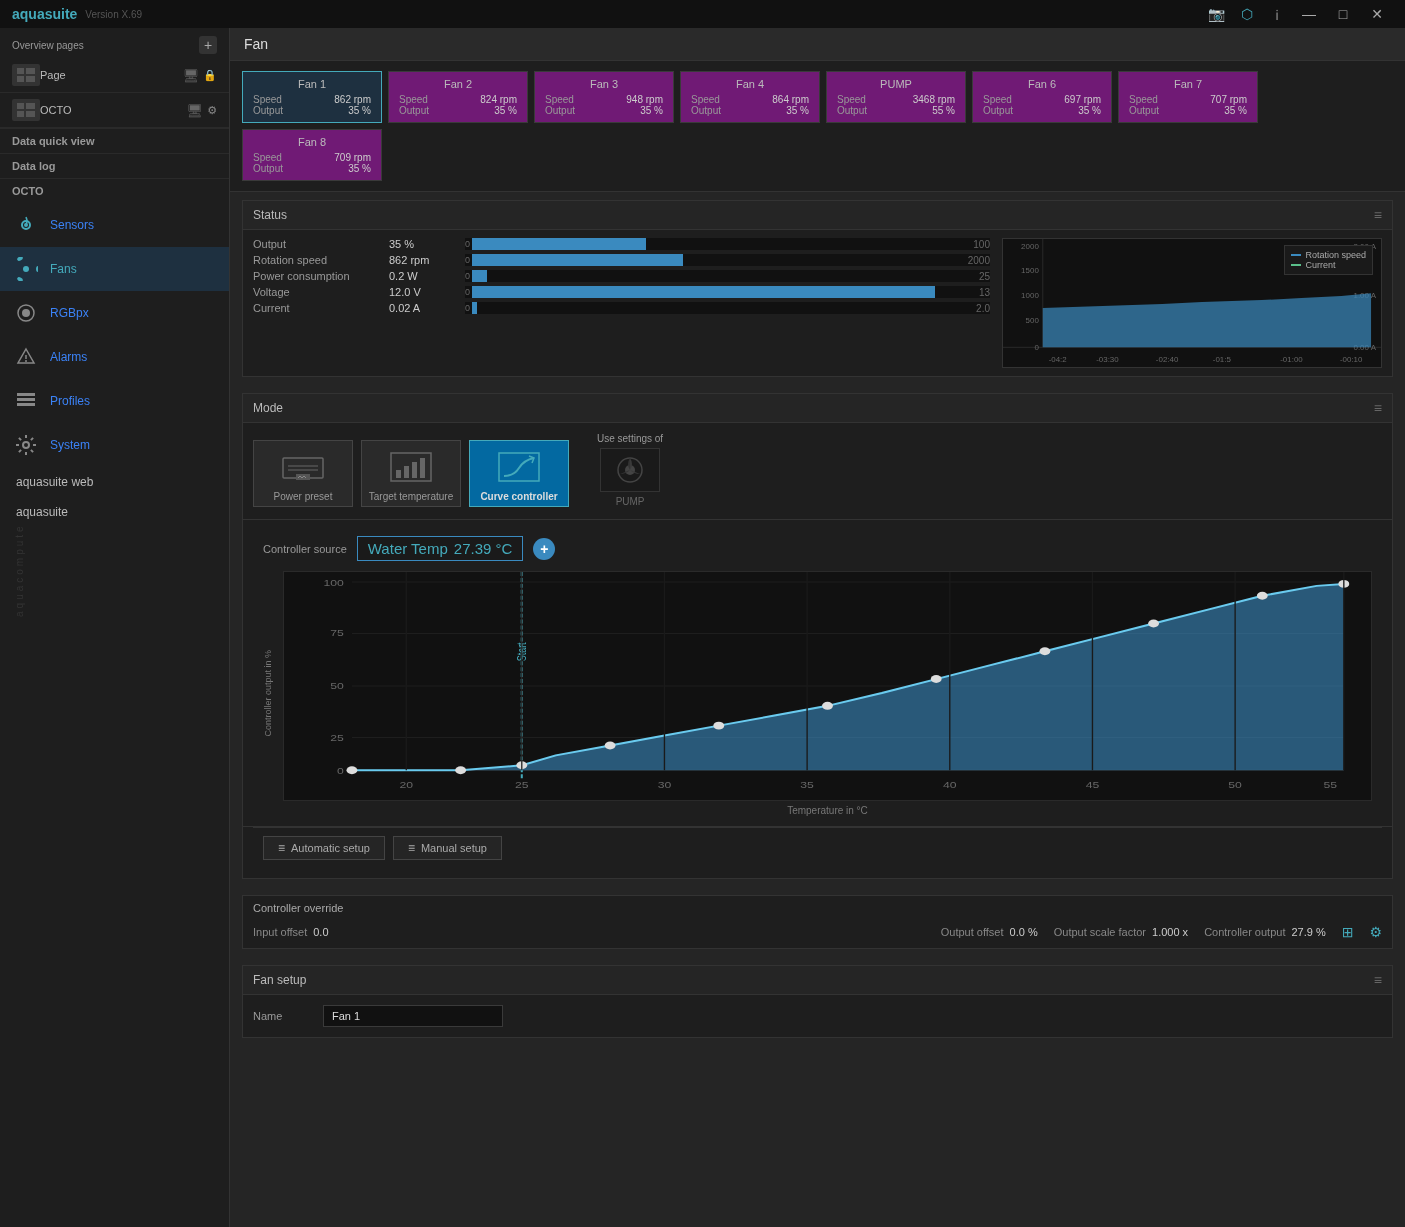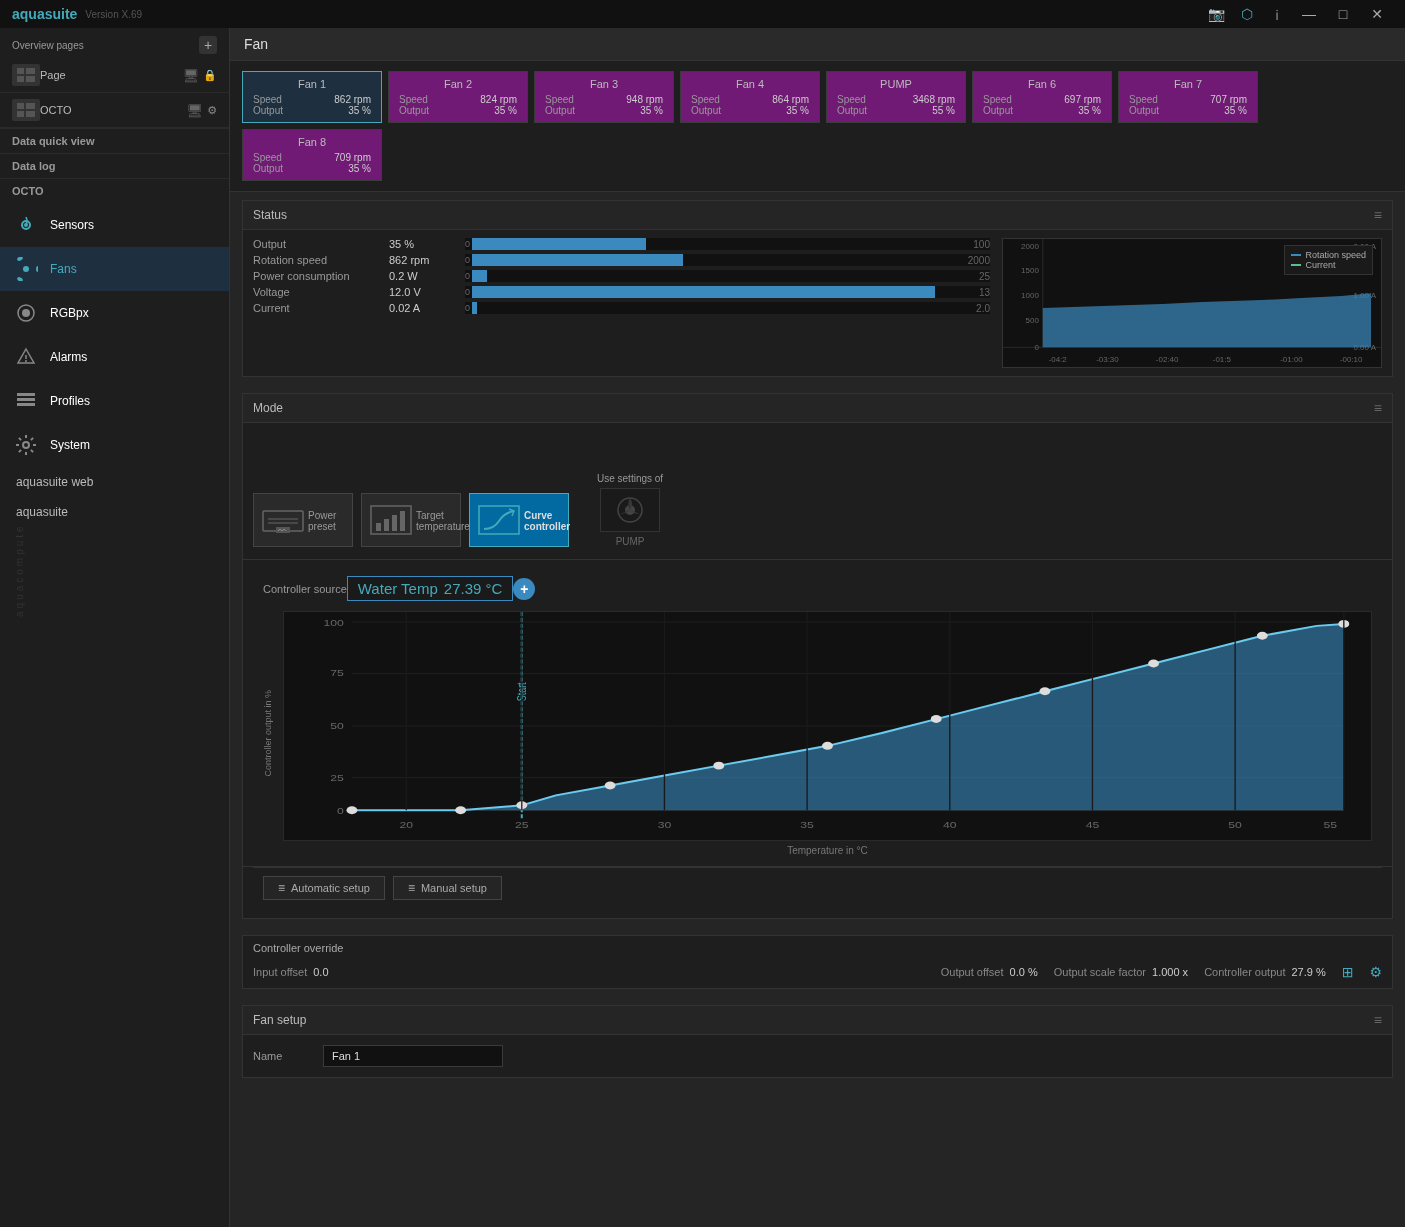--- a/index.html
+++ b/index.html
@@ -9,21 +9,21 @@
     .sidebar { width: 230px; min-width: 230px; background: #1e1e1e; display: flex; flex-direction: column; border-right: 1px solid #333; }
     .sidebar-section-title { padding: 8px 12px 4px; color: #999; font-size: 10px; display: flex; align-items: center; justify-content: space-between; }
     .sidebar-add-btn { background: #333; border: none; color: #aaa; width: 18px; height: 18px; border-radius: 3px; cursor: pointer; display: flex; align-items: center; justify-content: center; font-size: 14px; }
     .sidebar-item { display: flex; align-items: center; padding: 6px 12px; gap: 0; cursor: pointer; border-bottom: 1px solid #2a2a2a; }
     .sidebar-page-icon { width: 28px; height: 22px; background: #333; border-radius: 2px; display: flex; align-items: center; justify-content: center; }
     .sidebar-page-icon svg { width: 18px; height: 14px; }
     .sidebar-item-label { flex: 1; color: #bbb; }
     .sidebar-item-icons { display: flex; gap: 4px; align-items: center; }
     .sidebar-nav-item { display: flex; align-items: center; padding: 8px 12px; gap: 10px; cursor: pointer; }
     .sidebar-nav-icon { width: 28px; height: 28px; display: flex; align-items: center; justify-content: center; }
-    .sidebar-nav-label { color: #ffffff; font-size: 12px; }
+    .sidebar-nav-label { color: #3b82f6; font-size: 12px; }
     .sidebar-section-header { padding: 8px 12px 4px; color: #aaa; font-size: 12px; font-weight: 600; border-top: 1px solid #2a2a2a; }
     .sidebar-plain-item { padding: 8px 16px; cursor: pointer; color: #bbb; font-size: 12px; }
 
     
     .main { flex: 1; background: #252525; overflow-y: auto; display: flex; flex-direction: column; }
     .main-header { padding: 8px 14px; background: #2a2a2a; border-bottom: 1px solid #333; font-size: 14px; color: #ddd; }
 
     
     .fans-grid { display: flex; flex-wrap: wrap; gap: 6px; padding: 10px 12px; background: #1e1e1e; border-bottom: 1px solid #333; }
     .fan-card { border: 1px solid #3a3a3a; background: #701a75; padding: 6px 10px; min-width: 140px; cursor: pointer; }
@@ -45,33 +45,33 @@
     .status-label { width: 130px; color: #999; font-size: 11px; }
     .status-value { width: 70px; color: #ccc; font-size: 11px; }
     .status-bar-container { flex: 1; height: 12px; background: #111; position: relative; display: flex; align-items: center; }
     .status-bar { height: 12px; background: #3a8abf; }
     .status-bar-max { color: #666; font-size: 10px; margin-left: 4px; }
     .status-chart { flex: 0 0 380px; position: relative; height: 130px; border: 1px solid #333; background: #111; }
 
     
     .mode-body { padding: 10px; }
     .mode-buttons { display: flex; gap: 8px; align-items: flex-end; margin-bottom: 12px; }
-    .mode-btn { width: 100px; border: 1px solid #444; background: #2a2a2a; color: #999; padding: 4px; display: flex; flex-direction: row; align-items: center; cursor: pointer; }
+    .mode-btn { width: 100px; border: 1px solid #444; background: #2a2a2a; color: #999; padding: 4px; display: flex; flex-direction: column; align-items: center; cursor: pointer; }
     .mode-btn.active { border-color: #4ab; background: #0369a1; }
     .mode-btn-icon { width: 60px; height: 44px; display: flex; align-items: center; justify-content: center; font-size: 24px; color: #888; }
     .mode-btn.active .mode-btn-icon { color: #4ab; }
     .mode-btn-label { font-size: 10px; color: #999; margin-top: 2px; }
     .mode-btn.active .mode-btn-label { color: #ddd; font-weight: bold; }
     .use-settings { display: flex; flex-direction: column; align-items: center; gap: 4px; }
-    .use-settings-label { font-size: 10px; color: #999; margin-top: 40px; }
+    .use-settings-label { font-size: 10px; color: #999; }
     .pump-icon-btn { width: 60px; height: 44px; border: 1px solid #333; background: #1a1a1a; display: flex; align-items: center; justify-content: center; color: #555; font-size: 22px; cursor: pointer; }
     .pump-label { font-size: 10px; color: #666; }
 
     
-    .controller-source-row { display: flex; align-items: center; padding: 8px 10px 0; }
+    .controller-source-row { display: flex; align-items: center; gap: 10px; padding: 8px 10px 0; }
     .controller-source-label { color: #999; font-size: 11px; }
     .controller-source-value { background: #1a1a1a; border: 1px solid #3a8abf; color: #4ab; padding: 3px 10px; font-size: 15px; display: flex; align-items: center; gap: 6px; }
     .controller-add-btn { width: 22px; height: 22px; background: #3a8abf; border: none; color: #fff; border-radius: 50%; cursor: pointer; display: flex; align-items: center; justify-content: center; font-size: 14px; font-weight: bold; }
 
     
     .curve-chart-container { padding: 10px; position: relative; }
     .curve-chart { position: relative; height: 230px; background: #111; border: 1px solid #2a2a2a; }
     .curve-chart svg { width: 100%; height: 100%; }
     .chart-x-label { text-align: center; font-size: 10px; color: #777; margin-top: 4px; }
 

